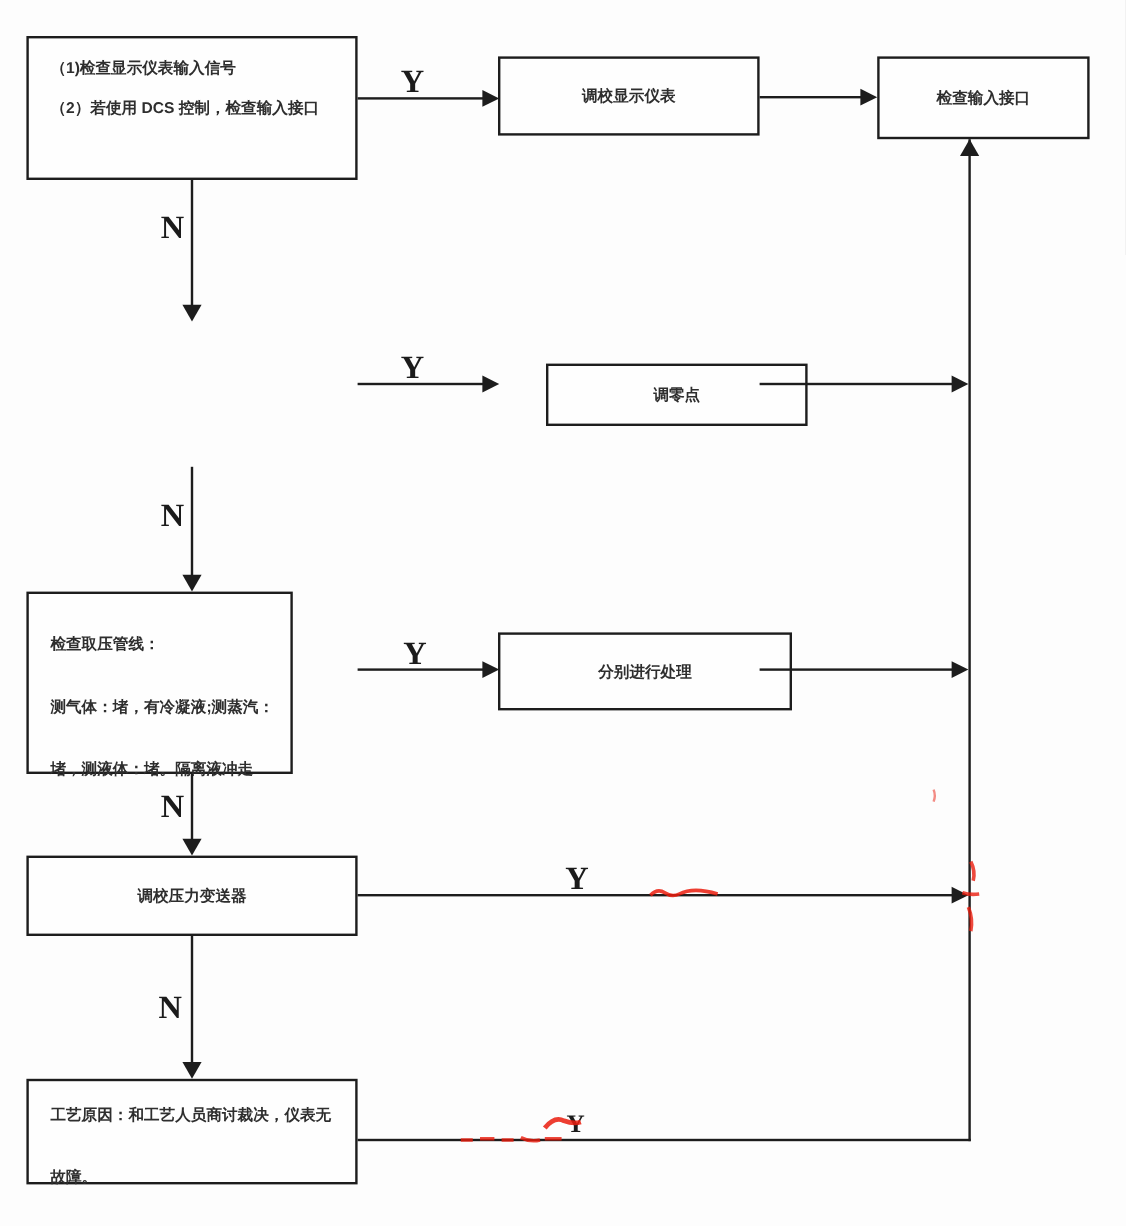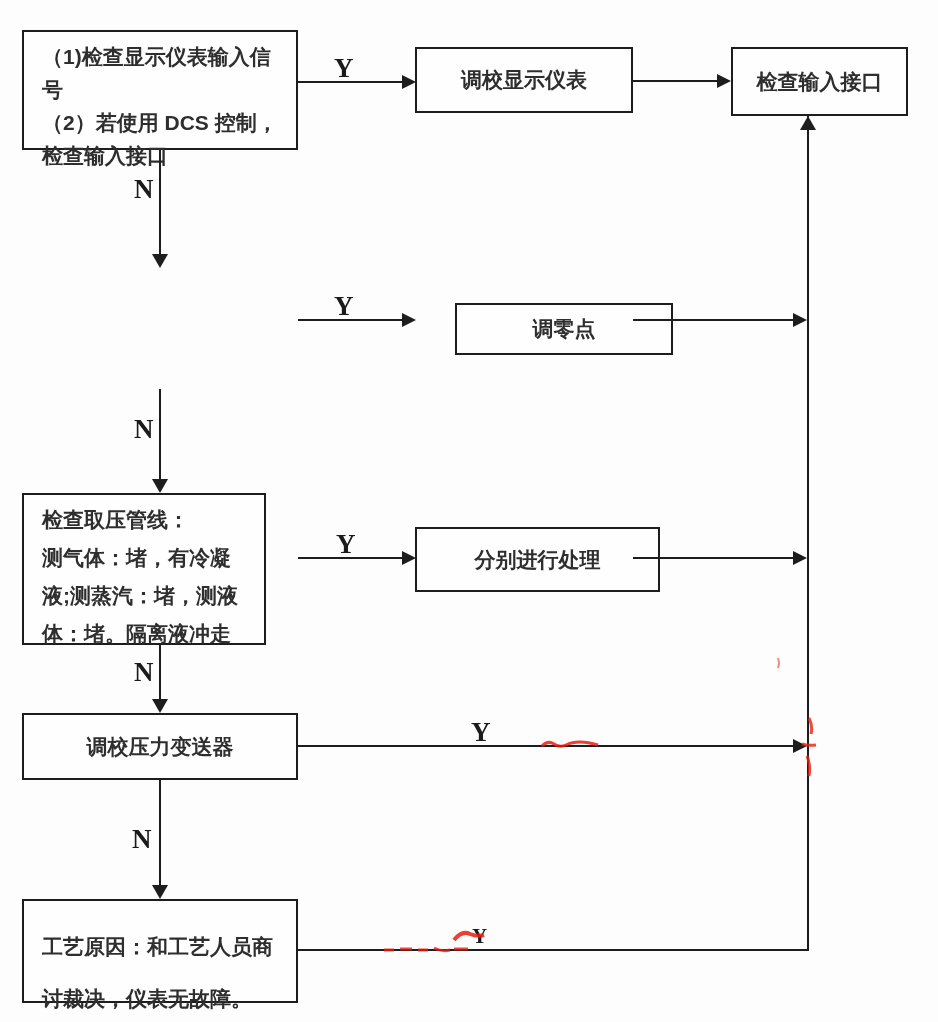--- a/index.html
+++ b/index.html
@@ -9,21 +9,21 @@
     margin:0 auto;
     background:#fdfdfd;
     font-family:"Liberation Sans",sans-serif;
     overflow:hidden;
   }
   .box{
     position:absolute;
     border:2px solid #1d1d1d;
     background:#fefefe;
     color:#2e2e2e;
-    font-size:21px;
+    font-size:13px;
     font-weight:600;
     box-sizing:border-box;
   }
   .step{
     text-align:left;
     white-space:pre-line;
     padding:8px 10px 0 18px;
   }
   .center{
     display:flex;
@@ -66,26 +66,26 @@
 </style>
 </head>
 <body>
 
 <div id="canvas">
 
   <div class="box step" style="left:22px;top:30px;width:276px;height:120px;line-height:33px;">（1)检查显示仪表输入信号
 （2）若使用 DCS 控制，检查输入接口</div>
 
 
-  <div class="box step" style="left:22px;top:493px;width:244px;height:152px;line-height:38px;padding-top:6px;">检查取压管线：
+  <div class="box step" style="left:22px;top:493px;width:222px;height:152px;line-height:52px;padding-top:16px;">检查取压管线：
 测气体：堵，有冷凝液;测蒸汽：堵，测液体：堵。隔离液冲走</div>
 
   <div class="box center" style="left:22px;top:713px;width:276px;height:67px;">调校压力变送器</div>
 
-  <div class="box step" style="left:22px;top:899px;width:276px;height:104px;line-height:52px;padding-top:20px;">工艺原因：和工艺人员商讨裁决，仪表无故障。</div>
+  <div class="box step" style="left:22px;top:899px;width:276px;height:88px;line-height:52px;padding-top:2px;">工艺原因：和工艺人员商讨裁决，仪表无故障。</div>
 
   <div class="box center" style="left:415px;top:47px;width:218px;height:66px;">调校显示仪表</div>
 
   <div class="box center" style="left:415px;top:303px;width:218px;height:52px;margin-left:40px;">调零点</div>
 
   <div class="box center" style="left:415px;top:527px;width:245px;height:65px;">分别进行处理</div>
 
   <div class="box center" style="left:731px;top:47px;width:177px;height:69px;">检查输入接口</div>
 
   <div class="vline" style="left:807px;top:116px;height:835px;"></div>

